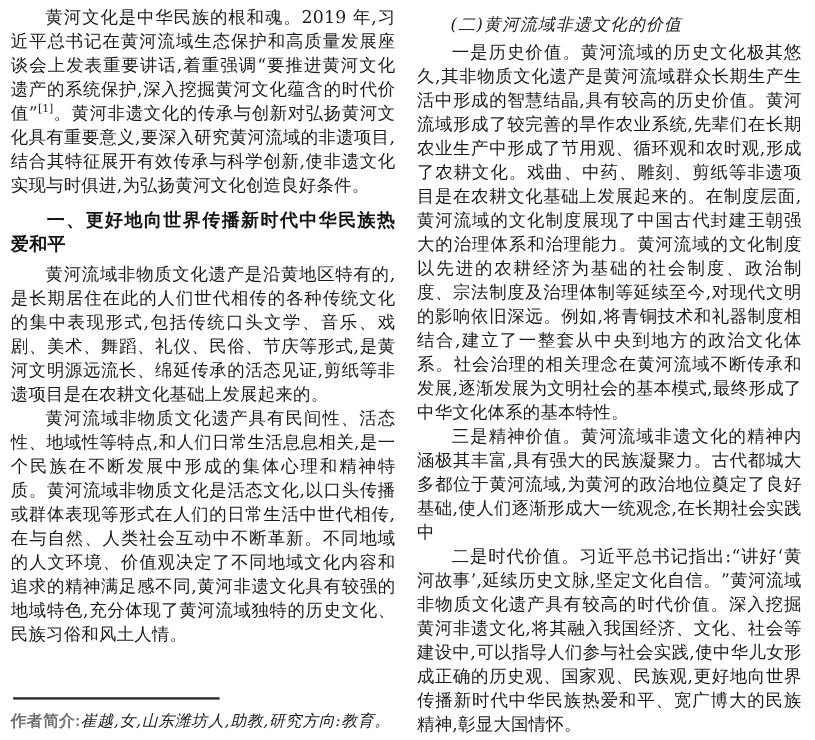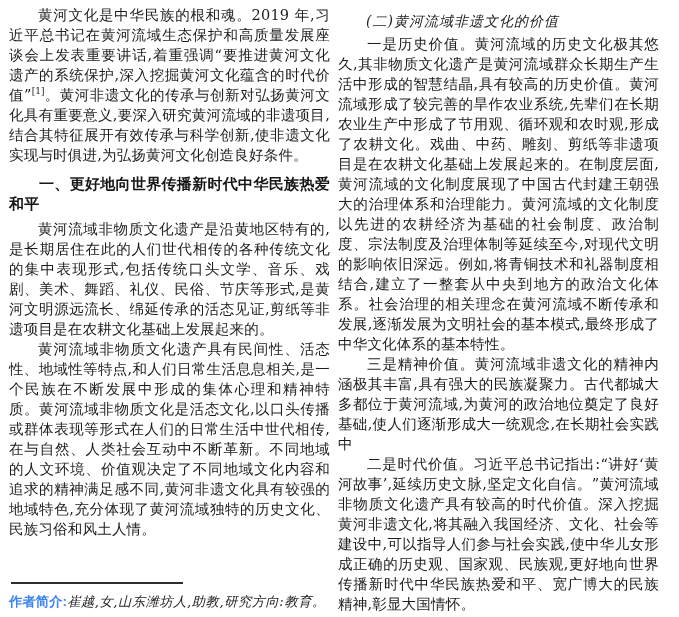--- a/index.html
+++ b/index.html
@@ -8,21 +8,21 @@
     background: #ffffff;
   }
   .page {
     position: relative;
     width: 679px;
     height: 617px;
     background: #ffffff;
     box-sizing: border-box;
     padding: 5px 11px 6px 9px;
     display: flex;
-    gap: 8px;
+    gap: 18px;
     overflow: hidden;
     color: #1c1c1c;
     font-family: "DejaVu Serif", "Liberation Serif", serif;
   }
   .col {
     width: 321px;
     display: flex;
     flex-direction: column;
   }
   .body-text {
@@ -76,21 +76,21 @@
     margin: 0;
     font-size: 13.2px;
     line-height: 18px;
     letter-spacing: 0.2px;
     white-space: nowrap;
   }
   .footnote-label {
     font-family: "Liberation Sans", "DejaVu Sans", sans-serif;
     font-weight: bold;
     font-style: normal;
-    color: #3b82f6;
+    color: #737373;
   }
   .footnote-body {
     font-style: italic;
     letter-spacing: 0.6px;
   }
 </style>
 </head>
 <body>
 
 <div class="page">

